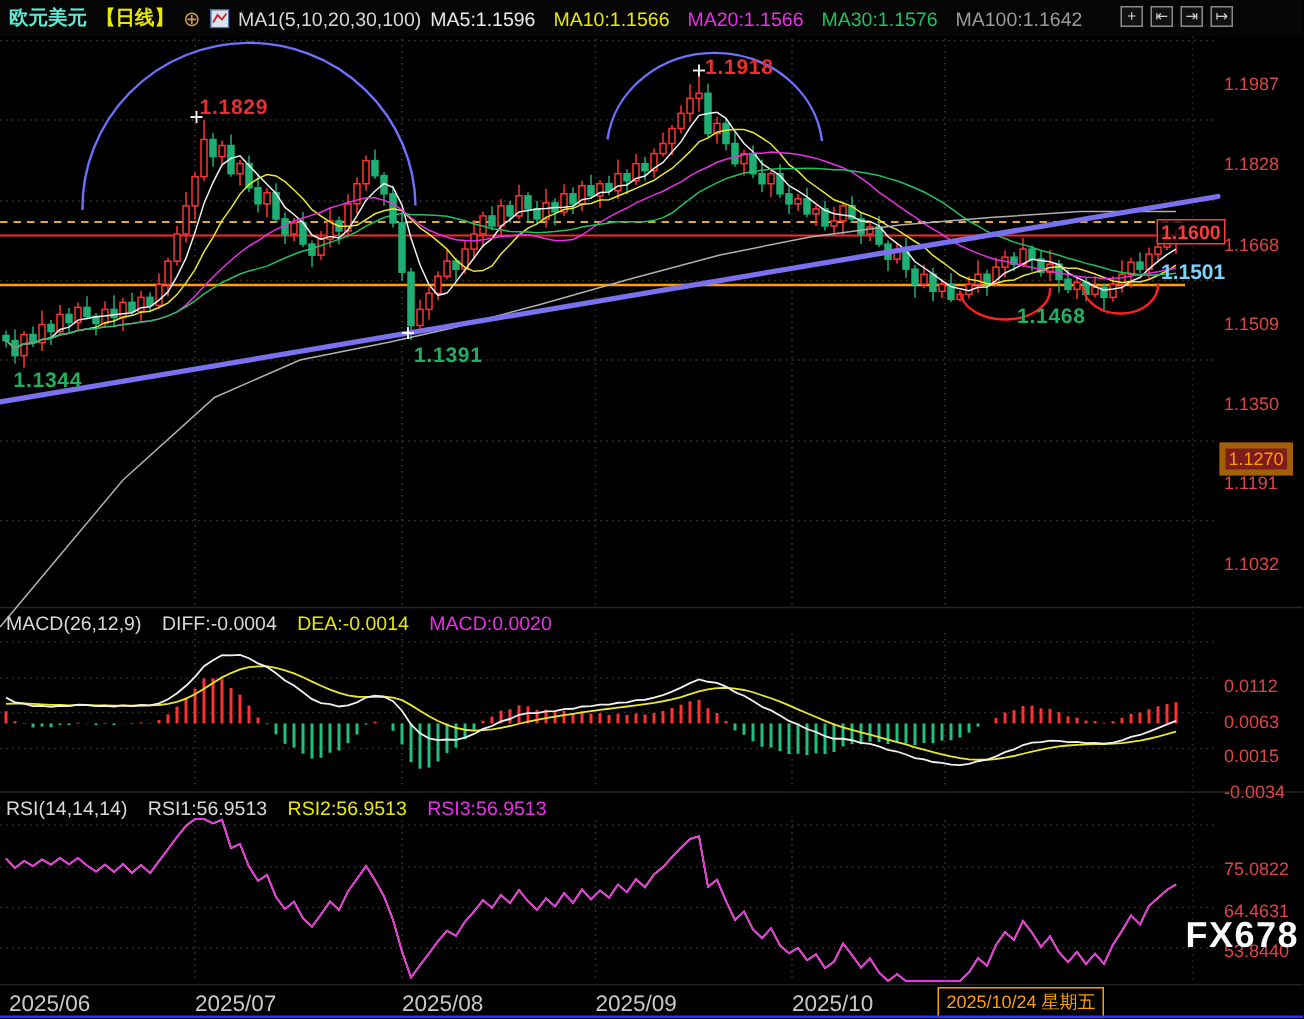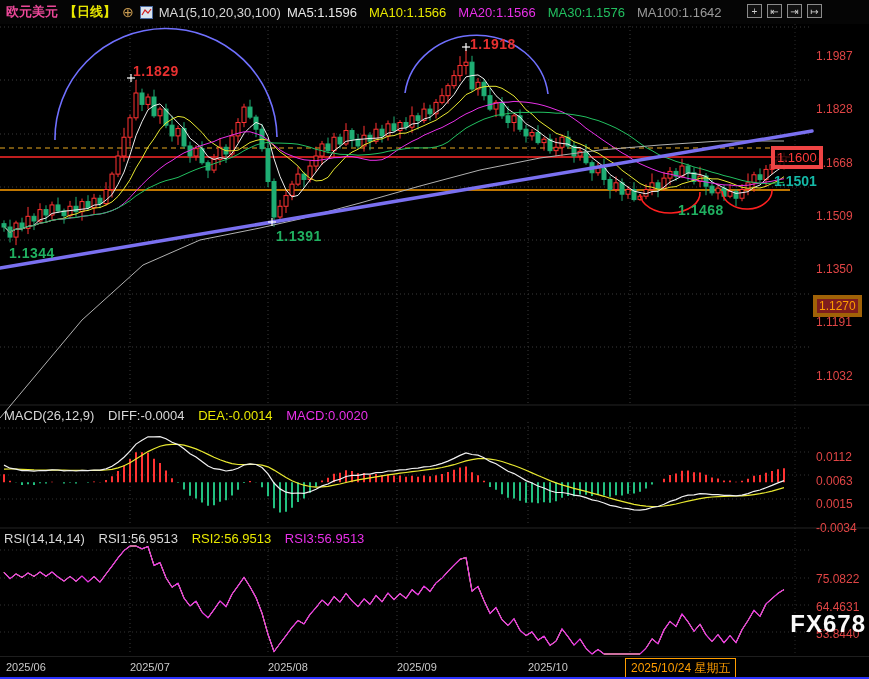--- a/index.html
+++ b/index.html
@@ -1,38 +1,38 @@
 <!DOCTYPE html>
 <html><head>
 <meta charset="utf-8">
 <style>
   html,body{margin:0;padding:0;background:#000;}
   #app{position:relative;width:869px;height:679px;background:#000;overflow:hidden;
        font-family:"Liberation Sans",sans-serif;-webkit-font-smoothing:antialiased;}
   #topbar{position:absolute;left:0;top:0;width:869px;height:24px;background:#050505;
           display:flex;align-items:center;font-size:13px;white-space:nowrap;}
   #topbar .seg{margin-left:6px;}
-  .sym{color:#ec4899;font-weight:bold;}
+  .sym{color:#5eead4;font-weight:bold;}
   .period{color:#e8e800;font-weight:bold;}
   .plus-circ{color:#c89a50;font-size:14px;}
   .ma-set{color:#d8d8d8;text-align:center;}
   #toolbar-icons{position:absolute;right:47px;top:4px;display:flex;gap:5px;}
   .tool-icon{width:15px;height:14px;border:1px solid #8a8a8a;color:#cfcfcf;font-size:10px;
              line-height:13px;text-align:center;background:#111;box-sizing:border-box;}
   .axis-label{position:absolute;left:816px;color:#e04545;font-size:12px;line-height:14px;height:14px;margin-top:29px;}
   .axis-label.orange{color:#ff9e00;border:4px solid #a16207;background:#7f1d1d;padding:0 2px;left:813px;text-align:center;}
   .ind-header{position:absolute;left:4px;font-size:13px;white-space:nowrap;}
   .ind-header span{margin-right:10px;text-align:center;}
   .iw{color:#d8d8d8;} .iy{color:#e8e800;} .im{color:#e830e8;}
   .anno{position:absolute;font-size:14px;font-weight:bold;letter-spacing:0.5px;}
-  .price-tag-red{position:absolute;left:771px;top:146px;color:#ff3a3a;font-size:13px;font-weight:normal;
-                 border:4px solid #ef4444;background:rgba(0,0,0,.75);padding:0 2px;line-height:15px;}
-  .price-tag-orange{position:absolute;left:774px;top:173px;color:#14b8a6;font-size:14px;font-weight:bold;}
+  .price-tag-red{position:absolute;left:771px;top:146px;color:#ff3a3a;font-size:13px;font-weight:bold;
+                 border:1px solid #ef4444;background:rgba(0,0,0,.75);padding:0 2px;line-height:15px;}
+  .price-tag-orange{position:absolute;left:774px;top:173px;color:#7dd3fc;font-size:14px;font-weight:bold;}
   #timeaxis{position:absolute;left:0;top:656px;width:869px;height:21px;background:#000;border-top:1px solid #1e1e1e;}
-  .tlabel{position:absolute;top:4px;color:#c8c8c8;font-size:11px;}
+  .tlabel{position:absolute;top:4px;color:#c8c8c8;font-size:15px;}
   #date-box{position:absolute;left:625px;top:1px;border:1px solid #ff9e00;color:#ff9e00;
             font-size:12px;padding:1px 5px;background:#000;}
   #bottom-line{position:absolute;left:0;top:677px;width:869px;height:2px;background:#2a32ff;}
   #watermark{position:absolute;right:3px;top:610px;color:#fafafa;font-size:24px;font-weight:bold;
              letter-spacing:1px;}
   svg{position:absolute;left:0;top:0;}
 </style>
 </head>
 <body>
 

